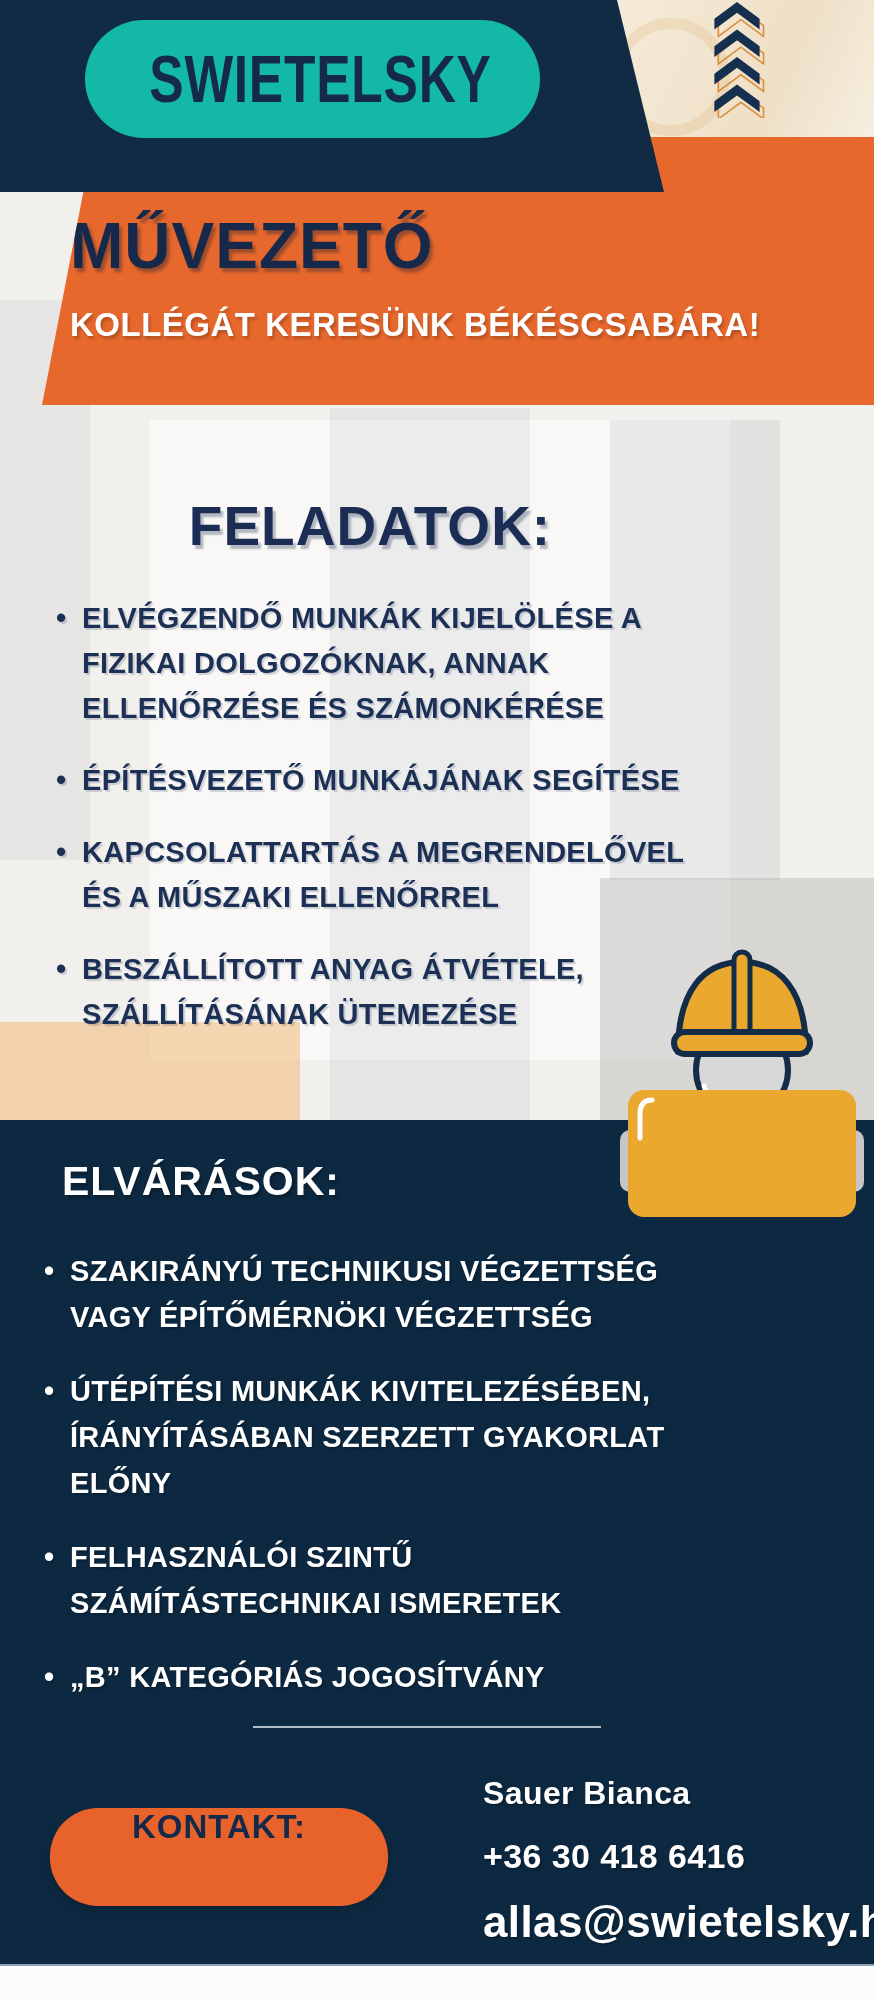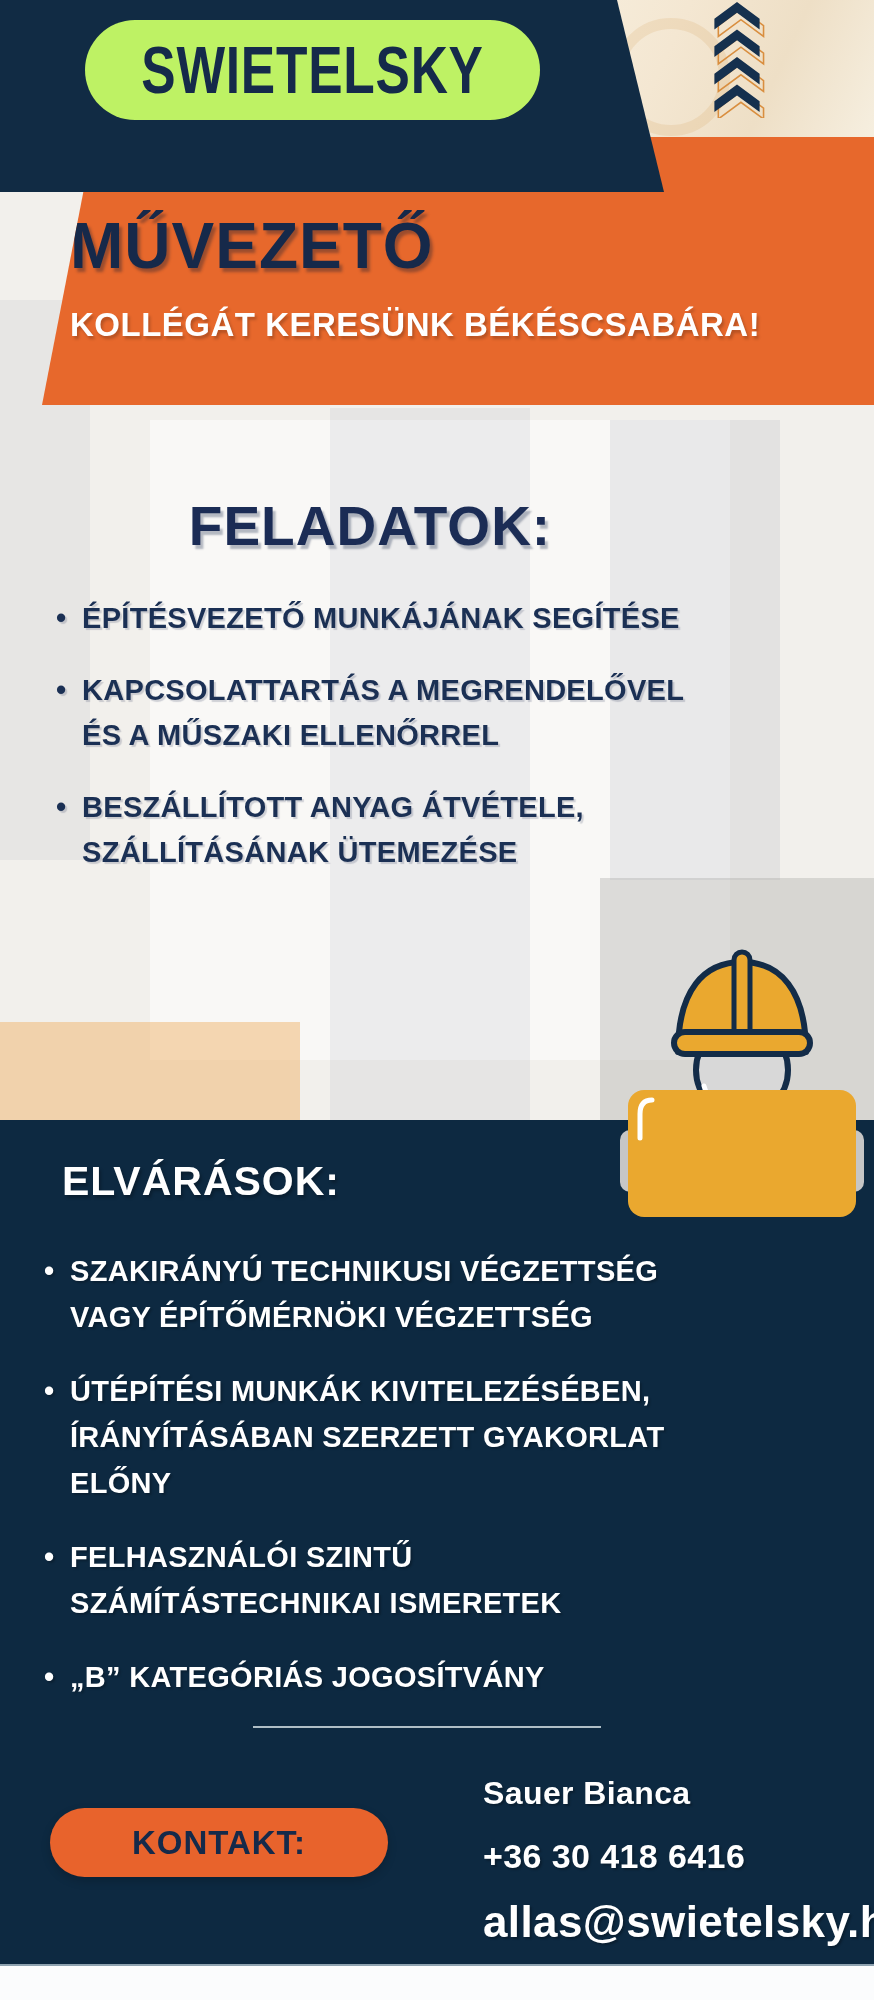--- a/index.html
+++ b/index.html
@@ -46,23 +46,23 @@
     color:#ffffff; text-shadow:2px 3px 3px rgba(0,0,0,.22);
   }
 
   
   .navy-header{
     position:absolute; left:0; top:0; width:874px; height:192px; z-index:3;
     background:var(--navy);
     clip-path:polygon(0 0, 617px 0, 664px 192px, 0 192px);
   }
   .logo-pill{
-    position:absolute; left:85px; top:20px; width:455px; height:100px;
-    background:#bef264; border-radius:59px;
-    display:flex; align-items:center; justify-content:center;
+    position:absolute; left:85px; top:20px; width:455px; height:118px;
+    background:#14b8a6; border-radius:59px;
+    display:flex; align-items:center; justify-content:flex-end;
   }
   .logo-text{
     font-size:66px; font-weight:900; color:#152a4a; letter-spacing:1px;
     transform:scaleX(.78); transform-origin:center center; white-space:nowrap;
   }
 
   
   .tasks-heading{
     position:absolute; left:0; top:494px; width:740px; margin:0; z-index:2;
     text-align:center; font-size:55px; font-weight:900; letter-spacing:1px;
@@ -100,23 +100,23 @@
     color:#ffffff; text-shadow:2px 2px 2px rgba(0,0,0,.22);
   }
   .req-list li.r1{max-width:660px;}
   .req-list li.r2{max-width:700px;}
   .req-list li.r3{max-width:600px;}
 
   .divider{position:absolute; left:253px; top:606px; width:348px; height:2px;
     background:var(--divider); opacity:.85;}
 
   .kontakt-pill{
-    position:absolute; left:50px; top:688px; width:338px; height:69px;
+    position:absolute; left:50px; top:688px; width:338px; height:98px;
     background:var(--orange-btn); border-radius:48px;
-    display:flex; align-items:center; justify-content:center;
+    display:flex; justify-content:center;
     box-shadow:0 4px 10px rgba(0,0,0,.18); cursor:pointer;
   }
   .kontakt-label{font-size:33px; font-weight:900; letter-spacing:1px; color:#152a4a;}
 
   .contact-info{position:absolute; left:483px; top:655px; display:flex; flex-direction:column;}
   .contact-info .line{
     color:#ffffff; font-weight:800; letter-spacing:.4px;
     text-shadow:2px 2px 2px rgba(0,0,0,.25);
   }
   .contact-name{font-size:32px; margin-bottom:25px;}
@@ -165,20 +165,21 @@
     <div class="hero-subtitle">KOLLÉGÁT KERESÜNK BÉKÉSCSABÁRA!</div>
   </div>
 
   <div class="navy-header"></div>
   <div class="logo-pill" style="z-index:4;">
     <span class="logo-text">SWIETELSKY</span>
   </div>
 
   <h2 class="tasks-heading">FELADATOK:</h2>
   <ul class="flyer-list tasks-list">
+    <li class="w1">ELVÉGZENDŐ MUNKÁK KIJELÖLÉSE A FIZIKAI DOLGOZÓKNAK, ANNAK ELLENŐRZÉSE ÉS SZÁMONKÉRÉSE</li>
     <li class="w2">ÉPÍTÉSVEZETŐ MUNKÁJÁNAK SEGÍTÉSE</li>
     <li class="w3">KAPCSOLATTARTÁS A MEGRENDELŐVEL ÉS A MŰSZAKI ELLENŐRREL</li>
     <li class="w4">BESZÁLLÍTOTT ANYAG ÁTVÉTELE, SZÁLLÍTÁSÁNAK ÜTEMEZÉSE</li>
   </ul>
 
   <svg class="worker" viewBox="0 0 270 275">
 
     <circle cx="142" cy="122" r="46" fill="#d8d8d8" stroke="#132c48" stroke-width="6"></circle>
     <path d="M104,138 A42,42 0 0 0 120,162" fill="none" stroke="#ffffff" stroke-width="5" stroke-linecap="round"></path>
 

